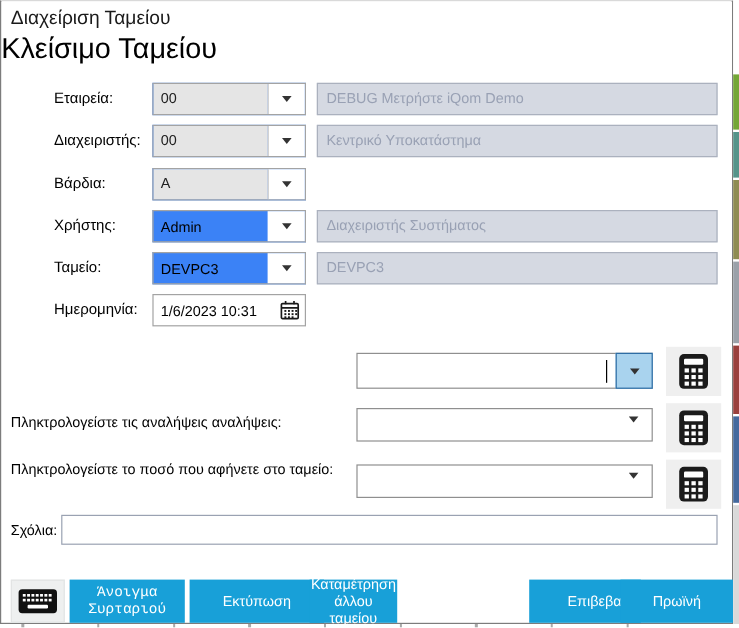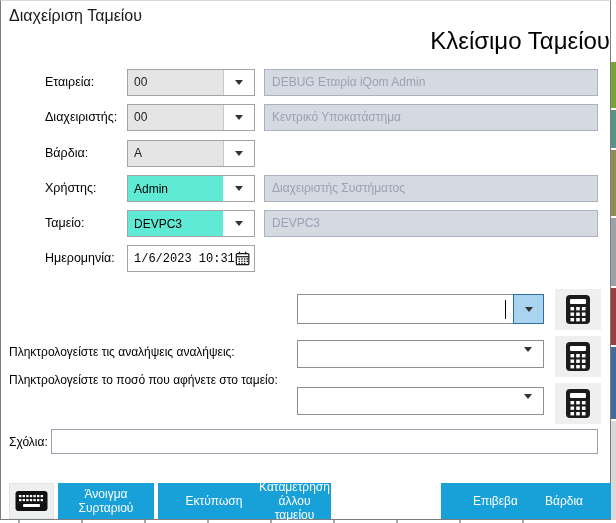--- a/index.html
+++ b/index.html
@@ -3,41 +3,41 @@
 <meta charset="utf-8">
 <style>
   * { margin:0; padding:0; box-sizing:border-box; font-family:"Liberation Sans","DejaVu Sans",sans-serif; }
   body { background:#fff; }
   .screen { position:relative; width:616px; height:523px; background:#fff; overflow:hidden; }
 
   .dialog { position:absolute; left:0; top:0; width:611px; height:520px; background:#fff;
             border:1px solid #7c7c7c; border-top-color:#d9d9d9; }
 
   .titlebar { position:absolute; left:8px; top:6px; font-size:16px; color:#1a1a1a; }
-  .heading  { position:absolute; left:0; top:26px; width:100%; text-align:right;
+  .heading  { position:absolute; left:0; top:26px; width:100%; text-align:left;
               font-size:24px; font-weight:400; color:#000; }
 
   
   .flabel { position:absolute; left:8px; font-size:12.5px; color:#000; line-height:27px;margin-left:36px; }
-  .combo  { position:absolute; left:126px; width:128px; height:27px; background:#5eead4;
+  .combo  { position:absolute; left:126px; width:128px; height:27px; background:#3b82f6;
             border:1px solid #a3a3a3; display:flex; align-items:center; font-size:12px; color:#000; }
   .combo .ctext { flex:1; padding-left:6px; overflow:hidden; white-space:nowrap; }
   .combo.disabled .ctext { background:#e5e5e5; height:100%; line-height:25px; color:#222; }
   .combo .abox { width:31px; height:100%; background:#fff; display:flex; align-items:center;
                  justify-content:center; }
   .combo.disabled .abox { border-left:1px solid #c9c9c9; }
   .tri { width:0; height:0; border-left:4px solid transparent; border-right:4px solid transparent;
          border-top:5px solid #333; }
   .ro { position:absolute; left:263px; width:334px; height:27px; background:#d5d9e2;
         border:1px solid #abb1be; color:#99a1b4; font-size:12px; line-height:25px; padding-left:7px;
         overflow:hidden; white-space:nowrap; }
 
   .datebox { position:absolute; left:126px; top:244px; width:128px; height:27px; background:#fff;
              border:1px solid #a3a3a3; display:flex; align-items:center; font-size:12px; color:#000; }
-  .datebox .dtext { flex:1; padding-left:6px; white-space:nowrap;font-family:Liberation Mono, monospace; }
+  .datebox .dtext { flex:1; padding-left:6px; white-space:nowrap; }
   .datebox svg { margin-right:4px; }
 
   
   .alabel { position:absolute; left:8px; font-size:12px; color:#000; }
   .acombo { position:absolute; left:296px; width:247px; height:28px; background:#fff;
             border:1px solid #8f8f8f; }
   .acombo .plain-arrow { position:absolute; right:11px; top:11px; }
   .acombo.focused { height:30px; }
   .acombo.focused .dd-btn { position:absolute; right:-1px; top:-1px; bottom:-1px; width:31px;
             background:#a9d3ee; border:1px solid #2e6da4; display:flex; align-items:center; justify-content:center; }
@@ -48,21 +48,21 @@
   
   .cinput { position:absolute; left:50px; top:428px; width:547px; height:25px; background:#fff;
             border:1px solid #9aa2b2; font-size:12px; padding:0 5px; color:#000; }
 
   
   .kbbtn { position:absolute; left:8px; top:482px; width:45px; height:36px; background:#eef0f0;
            border:1px solid #e2e4e4; display:flex; align-items:center; justify-content:center; cursor:pointer; }
   .bluebtn { position:absolute; top:482px; height:36px; background:#18a0d8; color:#fff; border:0;
              font-size:12px; line-height:14px; text-align:center; display:flex; align-items:center;
              justify-content:center; padding:0 3px; cursor:pointer; }
-  .b-open   { left:57px;  width:96px; }
+  .b-open   { left:57px;  width:96px;font-family:Liberation Mono, monospace; }
   .b-print  { left:157px; width:112px; }
   .b-count  { left:257px; width:73px; }
   .b-confirm{ left:440px; width:93px;padding-left:45px; }
   .b-cancel { left:516px; width:94px; }
 
   
   .rstrip { position:absolute; left:611px; top:0; width:5px; height:520px; background:#fff; }
   .rstrip div { position:absolute; left:0; width:5px; }
   .rs-green { top:62px;  height:46px; background:#74a636; }
   .rs-teal  { top:110px; height:38px; background:#56948a; }
@@ -84,21 +84,21 @@
     <div class="titlebar">Διαχείριση Ταμείου</div>
     <div class="heading">Κλείσιμο Ταμείου</div>
 
     <span class="flabel" style="top:68px">Εταιρεία:</span>
     <div class="combo disabled" style="top:68px">
       <span class="ctext">00</span>
       <span class="abox">
           <i class="tri"></i>
         </span>
     </div>
-    <div class="ro" style="top:68px">DEBUG Εταιρία iQom Admin</div>
+    <div class="ro" style="top:68px">DEBUG Μετρήστε iQom Demo</div>
 
     <span class="flabel" style="top:103px">Διαχειριστής:</span>
     <div class="combo disabled" style="top:103px">
       <span class="ctext">00</span>
       <span class="abox">
           <i class="tri"></i>
         </span>
     </div>
     <div class="ro" style="top:103px">Κεντρικό Υποκατάστημα</div>
 
@@ -191,21 +191,21 @@
           <rect x="5.5" y="18.5" width="3.6" height="3.4"></rect>
             <rect x="11.2" y="18.5" width="3.6" height="3.4"></rect>
             <rect x="16.9" y="18.5" width="3.6" height="3.4"></rect>
           <rect x="5.5" y="24" width="3.6" height="3.4"></rect>
             <rect x="11.2" y="24" width="3.6" height="3.4"></rect>
             <rect x="16.9" y="24" width="3.6" height="3.4"></rect>
         </g>
       </svg>
     </button>
 
-    <span class="alabel" style="top:372px">Πληκτρολογείστε το ποσό που αφήνετε στο ταμείο:</span>
+    <span class="alabel" style="top:383px">Πληκτρολογείστε το ποσό που αφήνετε στο ταμείο:</span>
     <div class="acombo" style="top:386px">
       <span class="plain-arrow"><i class="tri"></i></span>
     </div>
     <button class="calcbtn" style="top:382px">
       <svg width="26" height="31" viewBox="0 0 26 31">
         <rect x="1" y="1" width="24" height="29" rx="4" fill="#1b1b1b"></rect>
         <rect x="5" y="5" width="16" height="5" rx="1" fill="#fff"></rect>
         <g fill="#fff">
           <rect x="5.5" y="13" width="3.6" height="3.4"></rect>
             <rect x="11.2" y="13" width="3.6" height="3.4"></rect>
@@ -242,21 +242,21 @@
             <rect x="22" y="9" width="2.4" height="2.2"></rect>
             <rect x="25.6" y="9" width="2.4" height="2.2"></rect>
           <rect x="8" y="14" width="17" height="3" rx="1"></rect>
         </g>
       </svg>
     </button>
     <button class="bluebtn b-open">Άνοιγμα Συρταριού</button>
     <button class="bluebtn b-print">Εκτύπωση</button>
     <button class="bluebtn b-count">Καταμέτρηση άλλου ταμείου</button>
     <button class="bluebtn b-confirm">Επιβεβαίωση</button>
-    <button class="bluebtn b-cancel">Βάρδια</button>
+    <button class="bluebtn b-cancel">Πρωϊνή</button>
   </div>
 
   <div class="rstrip">
     <div class="rs-green"></div>
       <div class="rs-teal"></div>
       <div class="rs-olive"></div>
     <div class="rs-gray"></div>
       <div class="rs-red"></div>
       <div class="rs-blue"></div>
       <div class="rs-lgray"></div>

